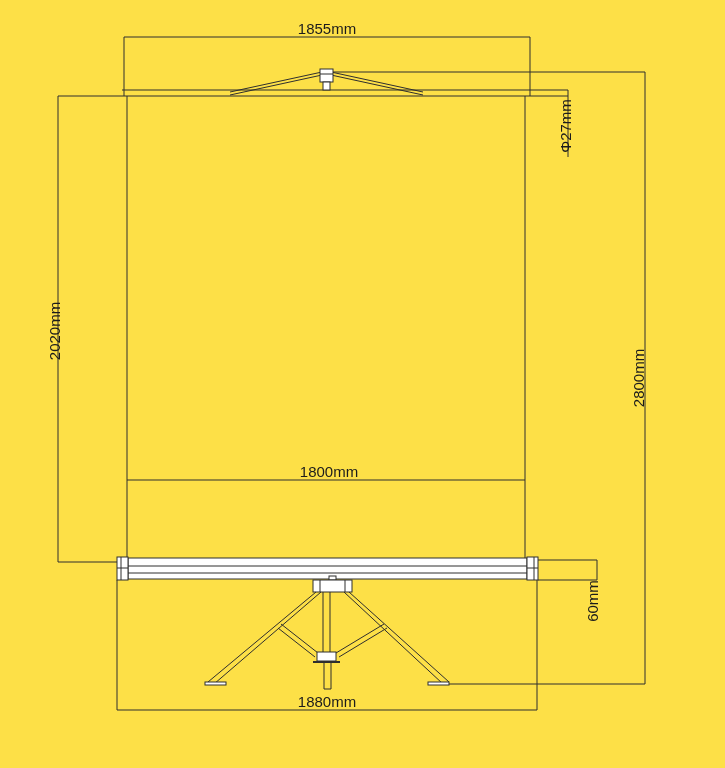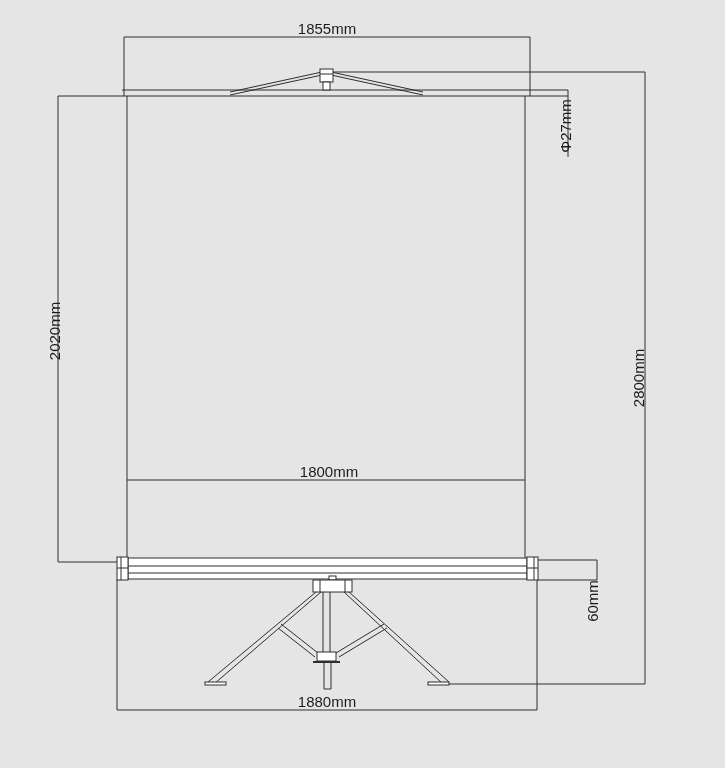--- a/index.html
+++ b/index.html
@@ -4,21 +4,21 @@
 <style>
   html, body {
     margin: 0;
     padding: 0;
     background: #ffffff;
   }
   .canvas {
     position: relative;
     width: 725px;
     height: 768px;
-    background: #e5e5e5;
+    background: #fde047;
     overflow: hidden;
   }
   svg {
     display: block;
   }
   .dwg-line {
     stroke: #2e2e2e;
     stroke-width: 1;
     fill: none;
   }

